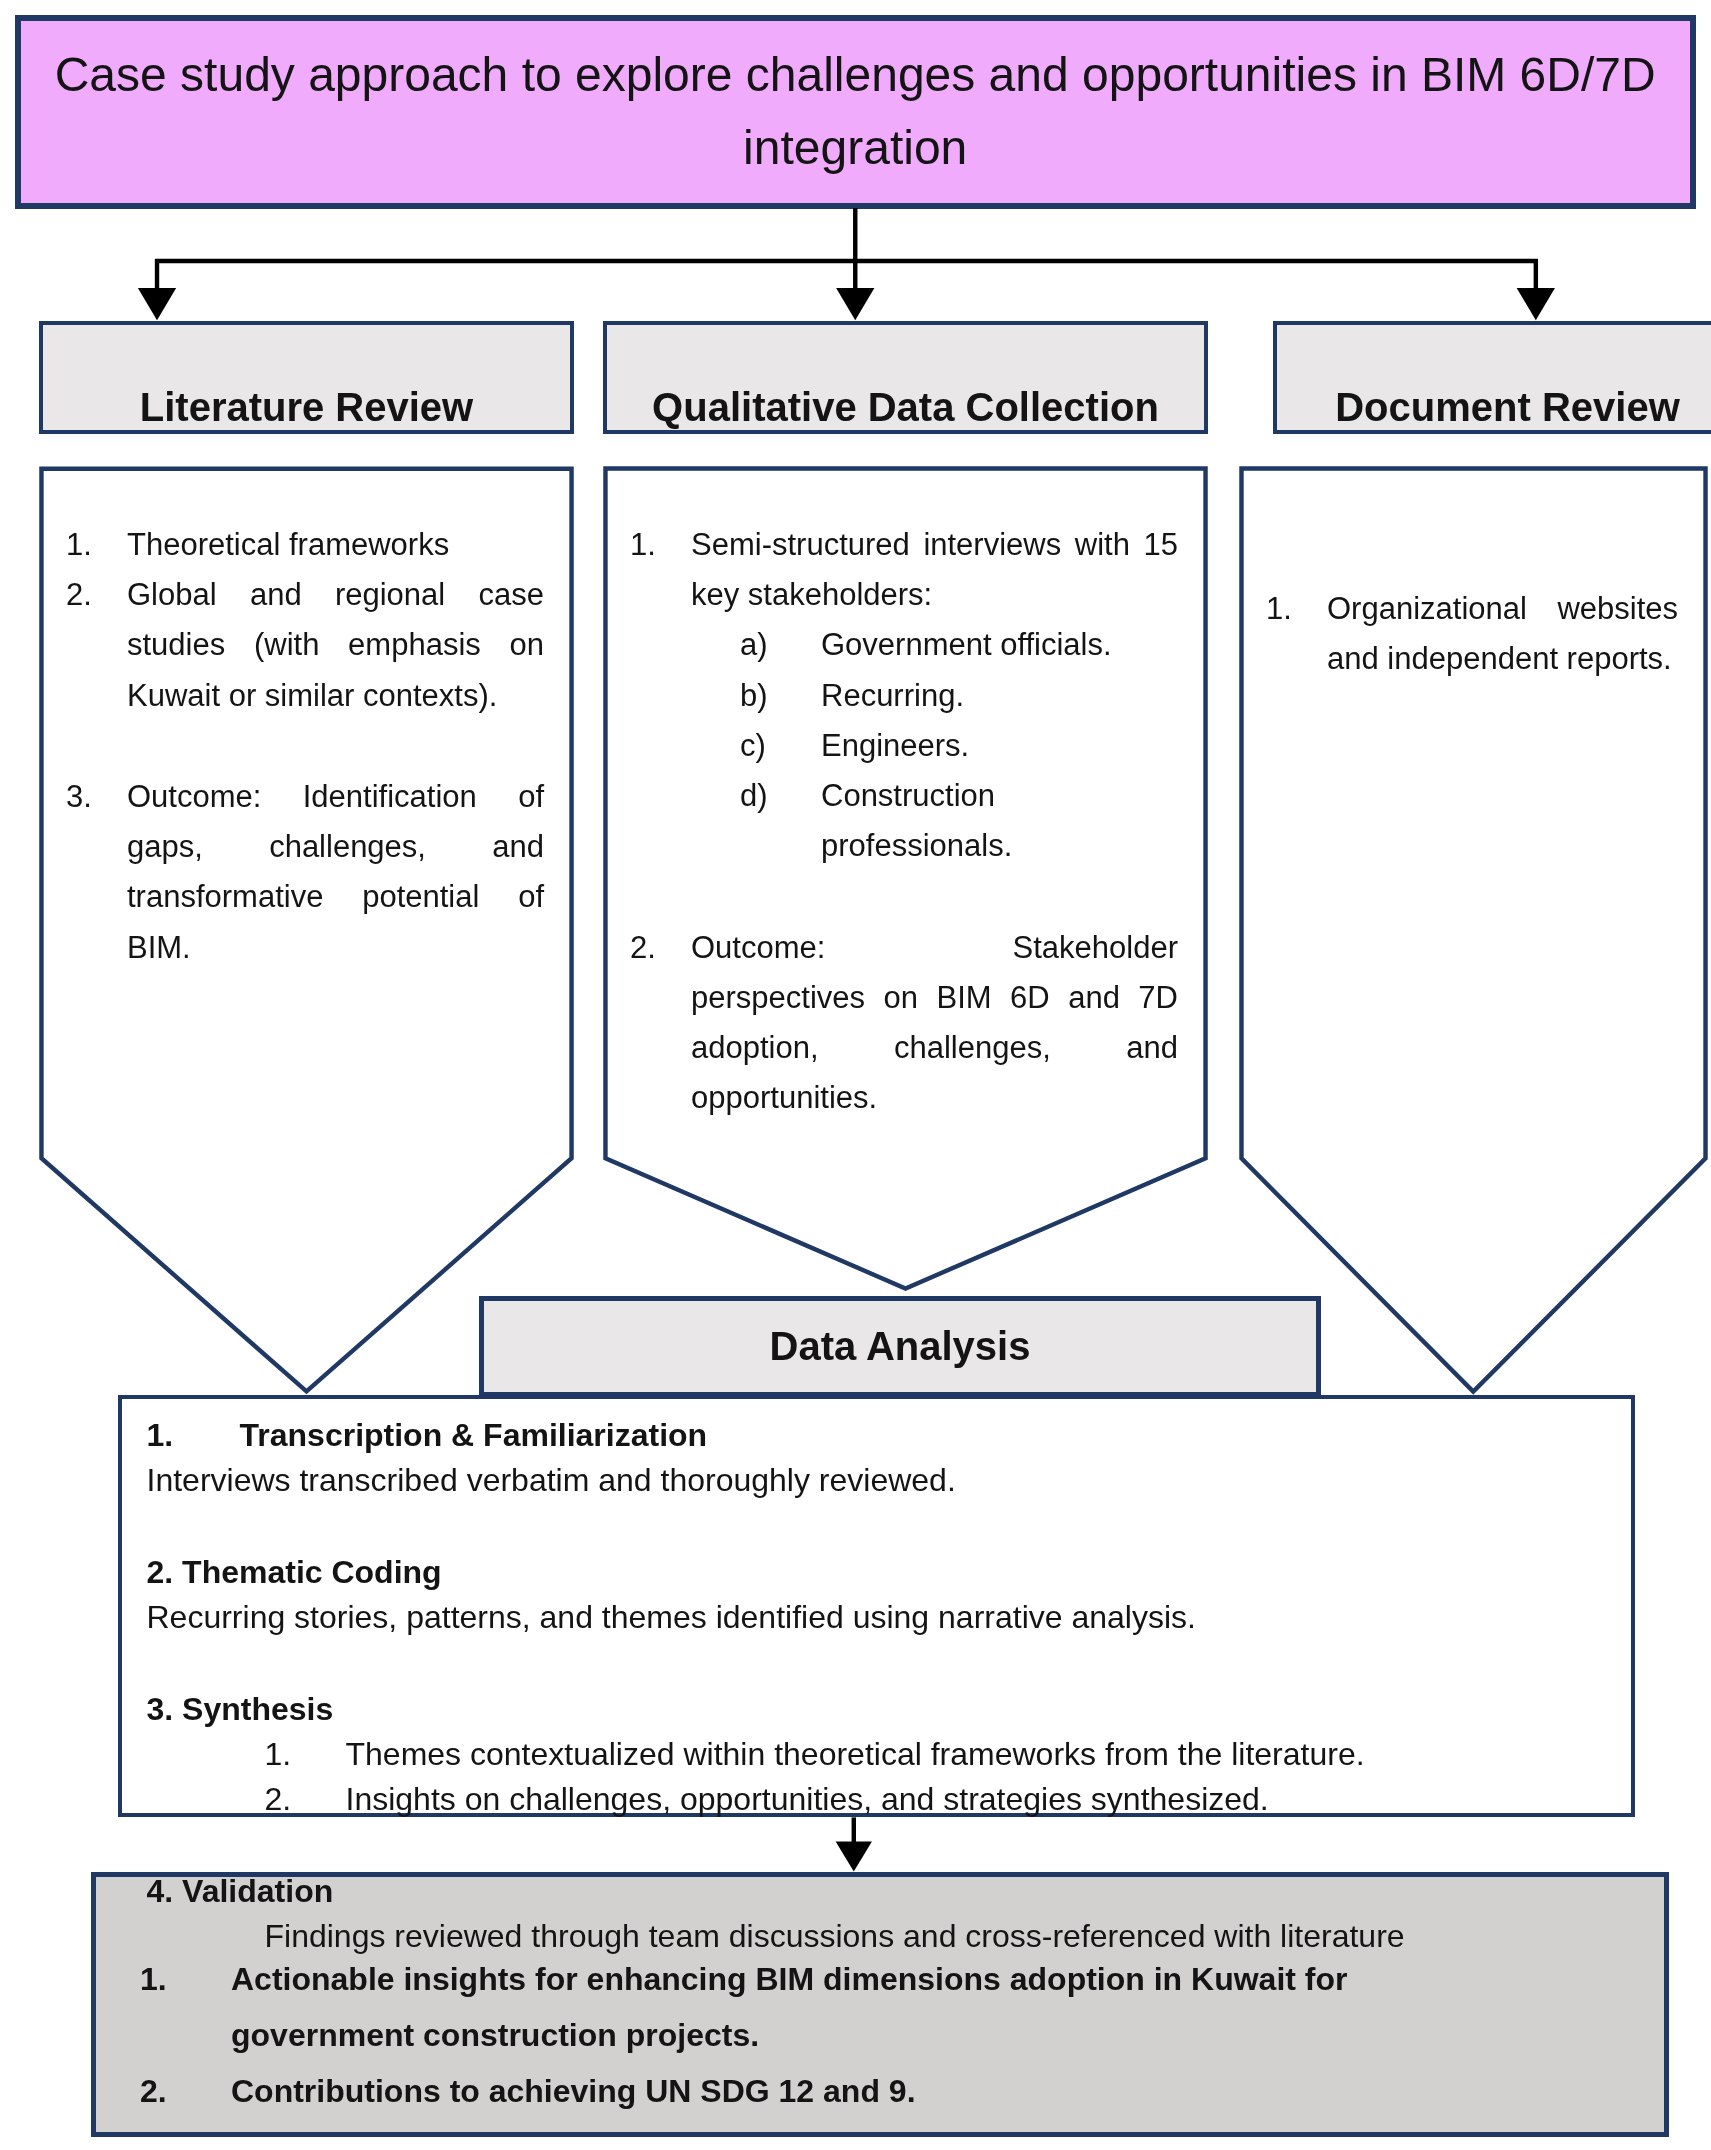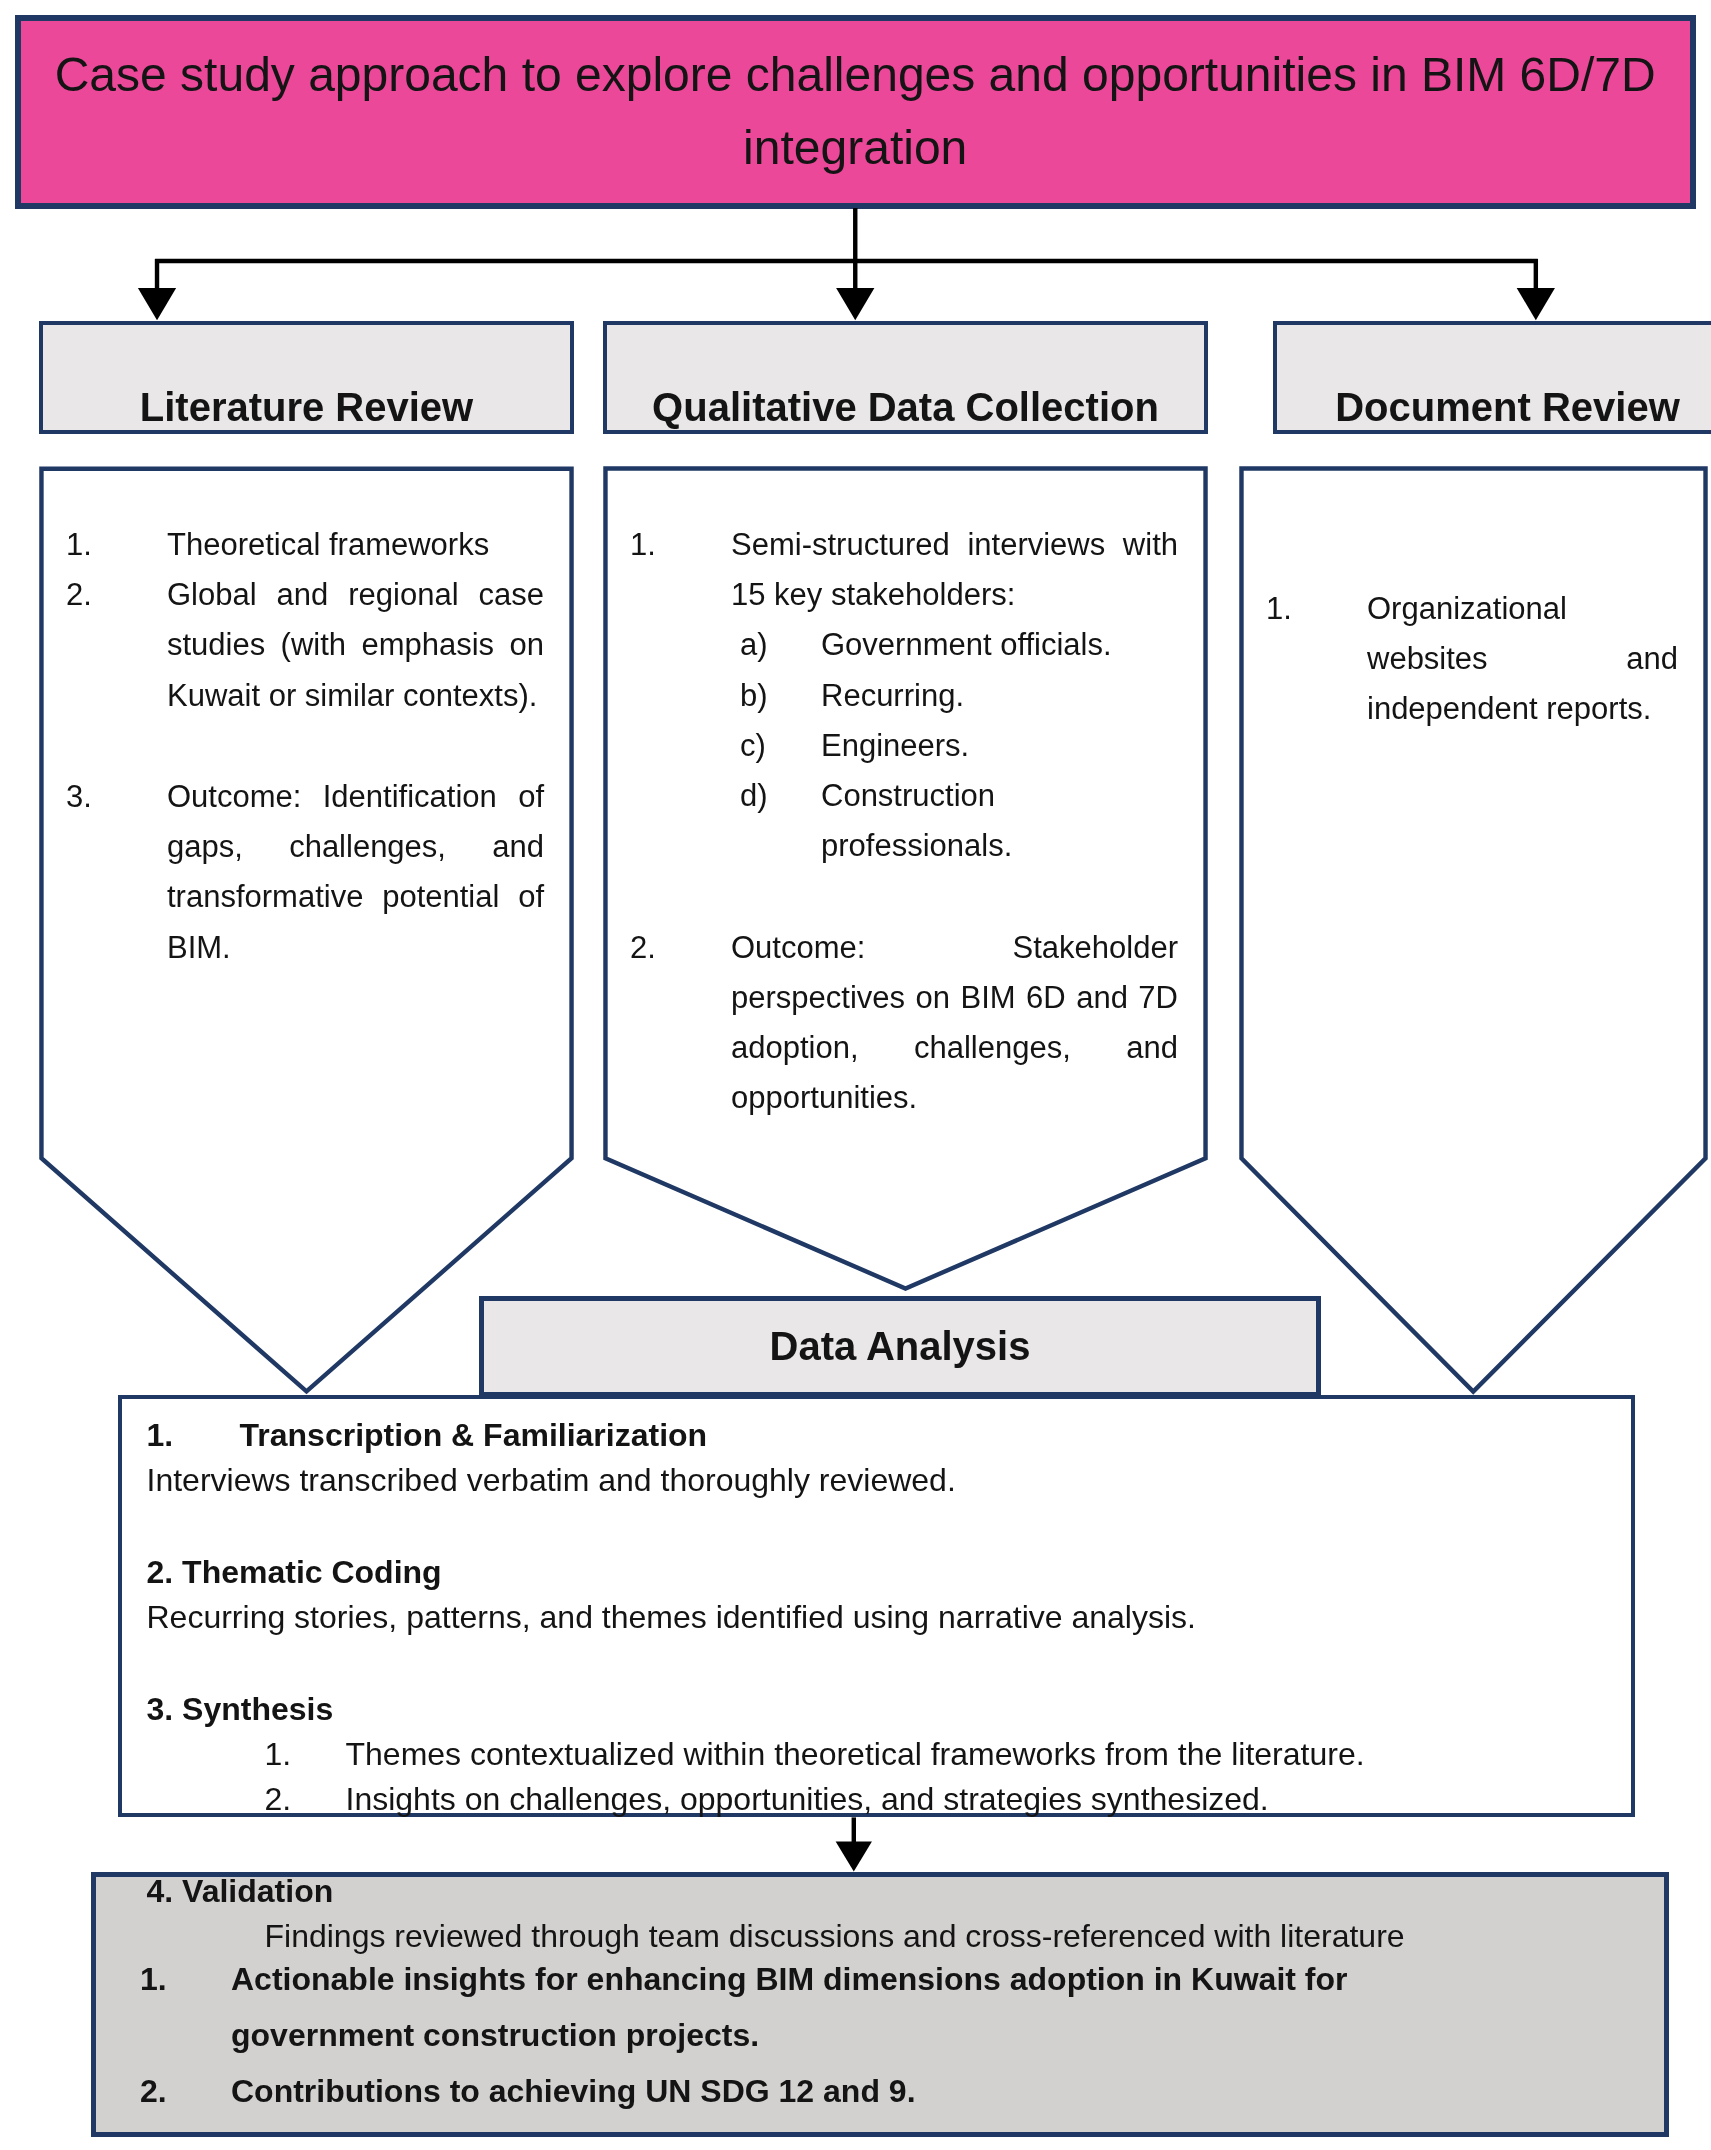--- a/index.html
+++ b/index.html
@@ -7,21 +7,21 @@
     position:relative;
     width:1711px;height:2151px;
     background:#ffffff;
     font-family:"Liberation Sans", sans-serif;
     color:#141414;
     overflow:hidden;
   }
   
   .top-banner{
     position:absolute;left:14.7px;top:14.7px;width:1681px;height:194px;
-    background:#ec4899;border:6.9px solid #1f3864;box-sizing:border-box;
+    background:#f0abfc;border:6.9px solid #1f3864;box-sizing:border-box;
     display:flex;flex-direction:column;align-items:center;justify-content:center;
     text-align:center;font-size:48px;line-height:1.52;
   }
   
   .connector-svg{position:absolute;left:0;top:0;width:1711px;height:2151px;pointer-events:none;z-index:6;}
   .connector-svg line{stroke:#000000;stroke-width:9;}
   .connector-svg polygon{fill:#000000;}
   
   .col-header{
     position:absolute;top:321px;height:113px;
@@ -37,21 +37,21 @@
   #pennant-lit{left:39px;width:535px;height:933px;}
   #pennant-qual{left:603px;width:605px;height:933px;}
   #pennant-doc{left:1239px;width:469px;height:933px;}
   .pennant svg{position:absolute;left:0;top:0;}
   .pennant-text{
     position:absolute;top:54px;left:27px;right:30px;
     font-size:31px;line-height:1.62;
   }
   #pennant-doc .pennant-text{top:118px;}
   .pitem{display:grid;grid-template-columns:61px 1fr;}
-  .pitem .ptext{text-align:justify;margin-left:40px;}
+  .pitem .ptext{text-align:justify;}
   .psub{display:grid;grid-template-columns:81px 1fr;margin-left:110px;}
   .gap{height:51px;}
   
   .da-header{
     position:absolute;left:479px;top:1296px;width:842px;height:101px;
     background:#e9e7e7;border:5.9px solid #1f3864;box-sizing:border-box;
     display:flex;align-items:center;justify-content:center;
     font-weight:bold;font-size:40px;z-index:4;
   }
   .analysis-box{

